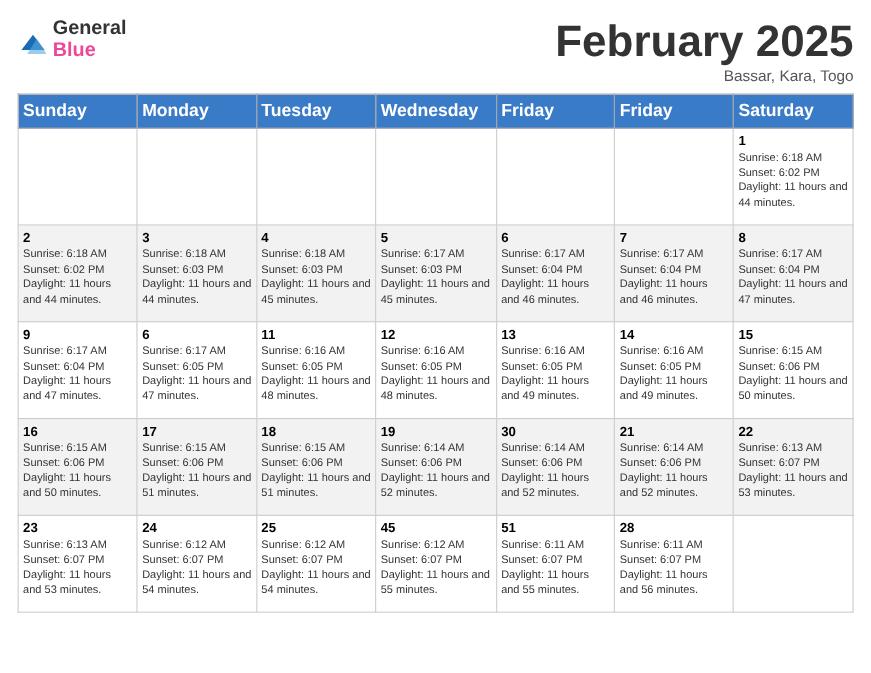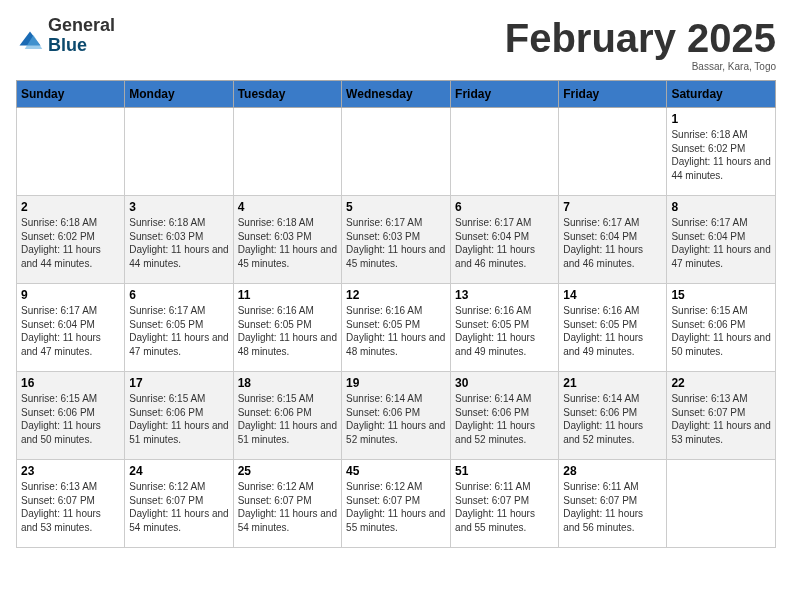--- a/index.html
+++ b/index.html
@@ -20,48 +20,48 @@
       display: flex;
       align-items: flex-end;
       gap: 4px;
     }
     .logo-text {
       font-size: 18px;
       font-weight: bold;
       line-height: 1.1;
     }
     .logo-general { color: #333; }
-    .logo-blue { color: #0c4a6e; }
+    .logo-blue { color: #ec4899; }
     .logo-icon {
       width: 28px;
       height: 28px;
     }
     .title-block {
       text-align: right;
     }
     .month-title {
       font-size: 40px;
       font-weight: bold;
       color: #333;
     }
     .subtitle {
-      font-size: 10px;
+      font-size: 14px;
       color: #555;
     }
     table {
       width: 100%;
       border-collapse: collapse;
       font-size: 10.5px;
     }
     thead tr th {
       background-color: #3a7bc8;
-      color: #000000;
+      color: #ffffff;
       padding: 6px 4px;
       text-align: left;
-      font-size: 12px;
+      font-size: 16px;
       font-weight: bold;
       border: 1px solid #aaa;
     }
     tbody tr td {
       border: 1px solid #ccc;
       vertical-align: top;
       padding: 4px;
       height: 88px;
       width: 110px;
     }

